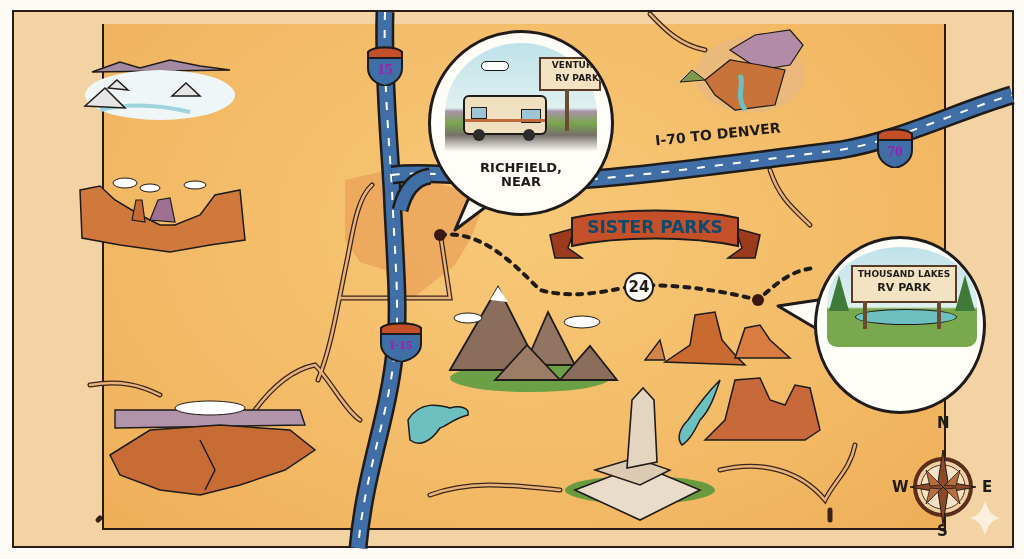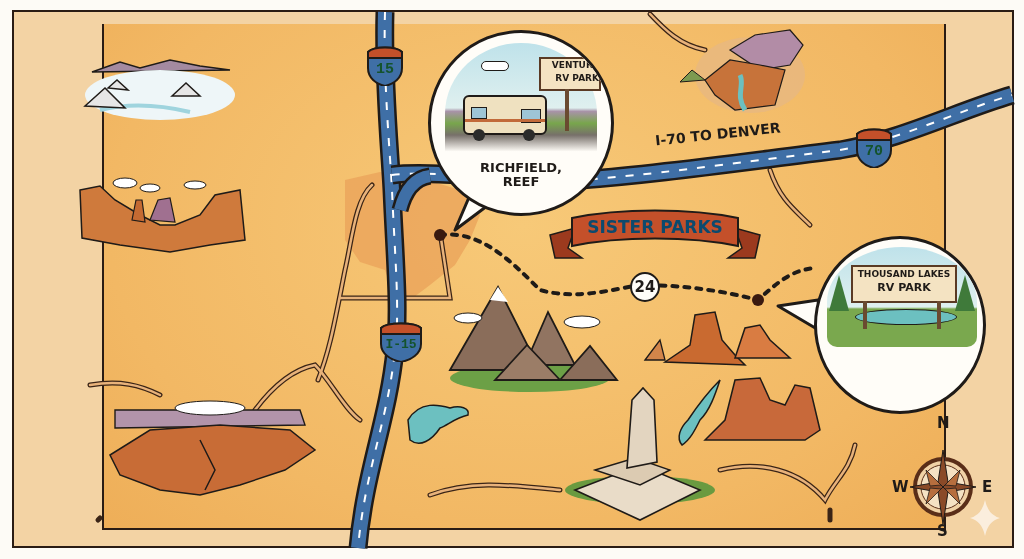--- a/index.html
+++ b/index.html
@@ -3,21 +3,21 @@
 <meta charset="utf-8">
 <style>
   html, body { margin:0; padding:0; background:#fdfbf6; }
   body { width:1024px; height:559px; position:relative; overflow:hidden; font-family:"DejaVu Sans", sans-serif; }
   .frame { position:absolute; left:12px; top:10px; width:1002px; height:538px; background:#f3d3a4; border:2px solid #2a1c14; box-sizing:border-box; }
   .map-area { position:absolute; left:88px; top:12px; width:844px; height:506px; background:radial-gradient(ellipse at 50% 40%, #f7c978 0%, #f2b864 70%, #eeae58 100%); border-right:2px solid #2a1c14; border-left:2px solid #2a1c14; border-bottom:2px solid #2a1c14; box-sizing:border-box; }
   svg.layer { position:absolute; left:0; top:0; }
   .label { position:absolute; font-family:"DejaVu Sans", sans-serif; font-weight:bold; color:#1f1b18; text-align:center; line-height:1.05; }
   .bubble { position:absolute; background:#fffdf8; border:3px solid #1f1b18; border-radius:50%; box-sizing:border-box; overflow:hidden; }
   .shield { position:absolute; width:38px; height:42px; }
-  .shield-text { position:absolute; left:0; right:0; top:17px; text-align:center; color:#14532d; font-weight:bold; font-size:15px; font-family:Liberation Mono, monospace; }
+  .shield-text { position:absolute; left:0; right:0; top:17px; text-align:center; color:#a21caf; font-weight:bold; font-size:15px; font-family:Liberation Serif, serif; }
   .compass-letter { position:absolute; font-weight:bold; font-size:15px; color:#1f1b18; }
 </style>
 </head>
 <body>
 
 <div class="frame">
   <div class="map-area"></div>
 </div>
 
 <svg class="layer" width="1024" height="559" viewBox="0 0 1024 559">
@@ -136,31 +136,31 @@
 </div>
 
 <div class="shield" style="left:379px;top:320px;width:44px;">
   <svg width="44" height="42" viewBox="0 0 44 42">
     <path d="M2 8 C8 2 36 2 42 8 L42 24 C42 34 32 40 22 42 C12 40 2 34 2 24 Z" fill="#3f6fa6" stroke="#1f1b18" stroke-width="2"></path>
     <path d="M2 8 C8 2 36 2 42 8 L42 14 L2 14 Z" fill="#c4502a" stroke="#1f1b18" stroke-width="2"></path>
   </svg>
   <div class="shield-text" style="font-size:13px;">I-15</div>
 </div>
 
-<div class="shield" style="left:855px;top:126px;">
+<div class="shield" style="left:876px;top:126px;">
   <svg width="38" height="42" viewBox="0 0 38 42">
     <path d="M2 8 C8 2 30 2 36 8 L36 24 C36 34 28 40 19 42 C10 40 2 34 2 24 Z" fill="#3f6fa6" stroke="#1f1b18" stroke-width="2"></path>
     <path d="M2 8 C8 2 30 2 36 8 L36 14 L2 14 Z" fill="#c4502a" stroke="#1f1b18" stroke-width="2"></path>
   </svg>
   <div class="shield-text">70</div>
 </div>
 
 <div class="label" style="left:655px;top:127px;font-size:14px;transform:rotate(-6deg);white-space:nowrap;">I-70 TO DENVER</div>
 
-<div style="position:absolute;left:624px;top:272px;width:30px;height:30px;border-radius:50%;background:#fffdf8;border:2px solid #1f1b18;box-sizing:border-box;text-align:center;line-height:26px;font-size:15px;font-weight:bold;color:#1f1b18;margin-left:6px;">24</div>
+<div style="position:absolute;left:624px;top:272px;width:30px;height:30px;border-radius:50%;background:#fffdf8;border:2px solid #1f1b18;box-sizing:border-box;text-align:center;line-height:26px;font-size:15px;font-weight:bold;color:#1f1b18;">24</div>
 
 <svg class="layer" width="1024" height="559" viewBox="0 0 1024 559" style="pointer-events:none">
   <path d="M550 235 L575 228 L568 248 L582 258 L555 258 Z" fill="#9c3a1e" stroke="#1f1b18" stroke-width="1.5"></path>
   <path d="M760 235 L735 228 L742 248 L728 258 L755 258 Z" fill="#9c3a1e" stroke="#1f1b18" stroke-width="1.5"></path>
   <path d="M572 218 C620 208 690 208 738 218 L738 246 C690 236 620 236 572 246 Z" fill="#c4502a" stroke="#1f1b18" stroke-width="2"></path>
 </svg>
 <div class="label" style="left:572px;top:219px;width:166px;font-size:17px;color:#0c4a6e;">SISTER PARKS</div>
 
 <svg class="layer" width="1024" height="559" viewBox="0 0 1024 559" style="pointer-events:none">
   <path d="M470 195 L455 230 L495 200 Z" fill="#fffdf8" stroke="#1f1b18" stroke-width="3" stroke-linejoin="round"></path>
@@ -176,21 +176,21 @@
     </div>
     <div style="position:absolute;left:94px;top:14px;width:58px;height:30px;background:#f4e3c2;border:2px solid #5a3a24;text-align:right;font-size:9px;font-weight:bold;color:#1f1b18;line-height:13px;">
       <div>VENTURE</div>
       <div>RV PARK</div>
     </div>
     <div style="position:absolute;left:120px;top:46px;width:4px;height:42px;background:#6a4a30;"></div>
     <div style="position:absolute;left:36px;top:18px;width:26px;height:8px;background:#fff;border-radius:6px;border:1px solid #1f1b18;"></div>
   </div>
   <div class="label" style="left:0;right:0;top:128px;font-size:13px;">
     <div>RICHFIELD,</div>
-    <div>REEF</div>
+    <div>NEAR</div>
   </div>
 </div>
 
 <svg class="layer" width="1024" height="559" viewBox="0 0 1024 559" style="pointer-events:none">
   <path d="M818 300 L778 306 L822 332 Z" fill="#fffdf8" stroke="#1f1b18" stroke-width="3" stroke-linejoin="round"></path>
 </svg>
 <div class="bubble" style="left:814px;top:236px;width:172px;height:178px;">
   <div style="position:absolute;left:10px;top:8px;width:150px;height:100px;border-radius:50% 50% 10px 10px / 55% 55% 10px 10px;background:linear-gradient(#bfe2ea 0%, #dff0ef 60%, #7aa84e 62%, #7aa84e 100%);text-decoration:underline;">
     <div style="position:absolute;left:28px;top:62px;width:100px;height:14px;background:#6cc0c0;border-radius:50%;border:1px solid #1f1b18;"></div>
     <div style="position:absolute;left:2px;top:28px;width:0;height:0;border-left:10px solid transparent;border-right:10px solid transparent;border-bottom:36px solid #3f7a3a;"></div>

